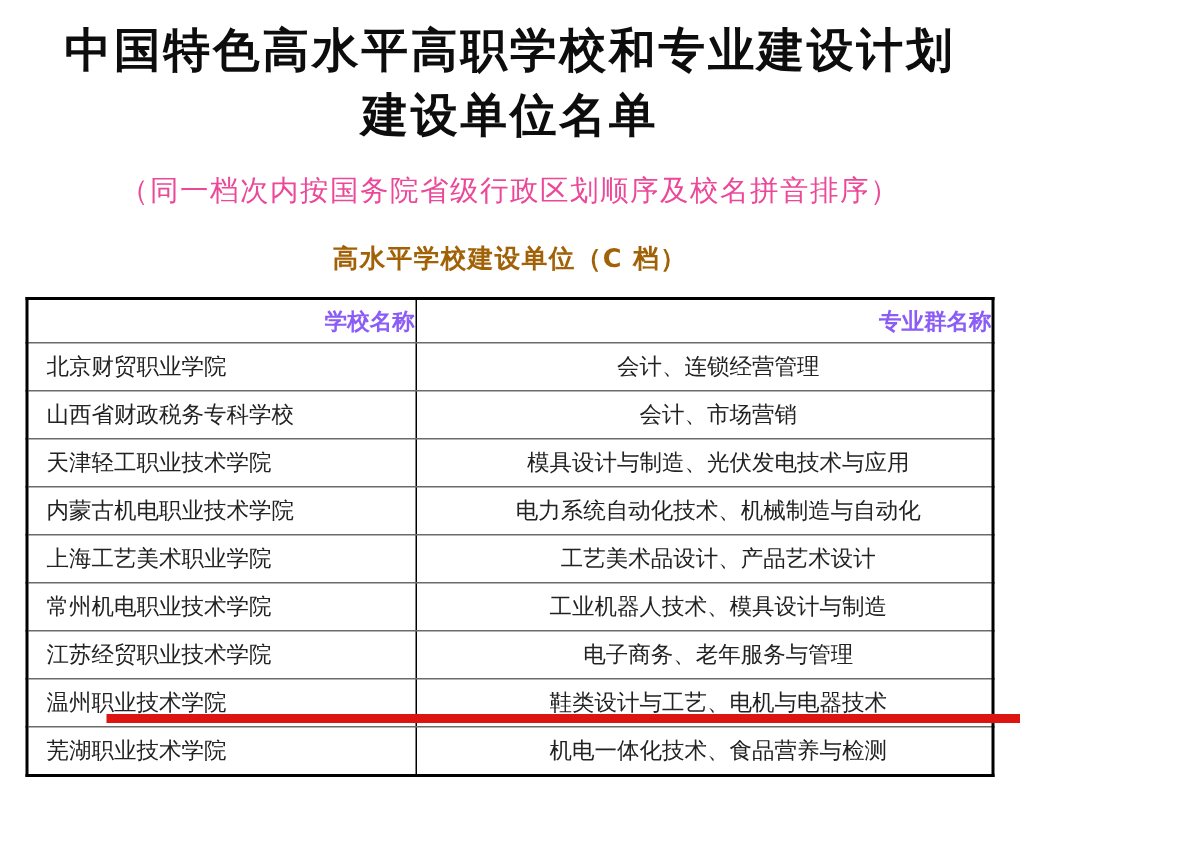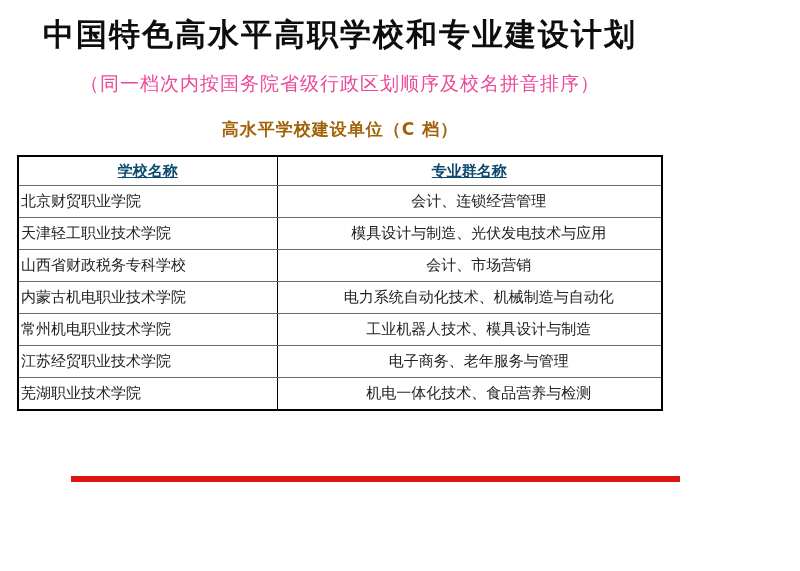--- a/index.html
+++ b/index.html
@@ -55,45 +55,45 @@
     border-bottom: 1px solid #6b6b6b;
     font-size: 15px;
     color: #222222;
     padding: 0;
     overflow: hidden;
     white-space: nowrap;
   }
   .school-table th {
     height: 28px;
     font-weight: bold;
-    text-align: center;
+    text-align: right;
     border-top: none;
-    color: #0c4a6e;
-    text-decoration: underline;
+    color: #8b5cf6;
   }
   .school-table td { height: 31px; }
-  td.school-cell { text-align: left; padding-left: 2px; }
+  td.school-cell { text-align: left; padding-left: 12px; }
   td.majors-cell { text-align: center; padding-left: 19px; }
   .red-underline {
     position: absolute;
     left: 71px;
     top: 476px;
     width: 651px;
     height: 6px;
     background: #dc1412;
     z-index: 2;
   }
 </style>
 </head>
 <body>
 
 <div class="page">
 
   <div class="title">
     <div>中国特色高水平高职学校和专业建设计划</div>
+    <div>建设单位名单</div>
   </div>
 
   <div class="subtitle">（同一档次内按国务院省级行政区划顺序及校名拼音排序）</div>
 
   <div class="section-title">高水平学校建设单位（C 档）</div>
 
   <table class="school-table">
     <colgroup>
         <col class="c1">
         <col class="c2">
@@ -103,38 +103,46 @@
         <th>学校名称</th>
         <th>专业群名称</th>
       </tr>
     </thead>
     <tbody>
       <tr>
         <td class="school-cell">北京财贸职业学院</td>
         <td class="majors-cell">会计、连锁经营管理</td>
       </tr>
       <tr>
+        <td class="school-cell">山西省财政税务专科学校</td>
+        <td class="majors-cell">会计、市场营销</td>
+      </tr>
+      <tr>
         <td class="school-cell">天津轻工职业技术学院</td>
         <td class="majors-cell">模具设计与制造、光伏发电技术与应用</td>
       </tr>
       <tr>
-        <td class="school-cell">山西省财政税务专科学校</td>
-        <td class="majors-cell">会计、市场营销</td>
+        <td class="school-cell">内蒙古机电职业技术学院</td>
+        <td class="majors-cell">电力系统自动化技术、机械制造与自动化</td>
       </tr>
       <tr>
-        <td class="school-cell">内蒙古机电职业技术学院</td>
-        <td class="majors-cell">电力系统自动化技术、机械制造与自动化</td>
+        <td class="school-cell">上海工艺美术职业学院</td>
+        <td class="majors-cell">工艺美术品设计、产品艺术设计</td>
       </tr>
       <tr>
         <td class="school-cell">常州机电职业技术学院</td>
         <td class="majors-cell">工业机器人技术、模具设计与制造</td>
       </tr>
       <tr>
         <td class="school-cell">江苏经贸职业技术学院</td>
         <td class="majors-cell">电子商务、老年服务与管理</td>
+      </tr>
+      <tr>
+        <td class="school-cell">温州职业技术学院</td>
+        <td class="majors-cell">鞋类设计与工艺、电机与电器技术</td>
       </tr>
       <tr>
         <td class="school-cell">芜湖职业技术学院</td>
         <td class="majors-cell">机电一体化技术、食品营养与检测</td>
       </tr>
     </tbody>
   </table>
 
   <div class="red-underline"></div>
 

